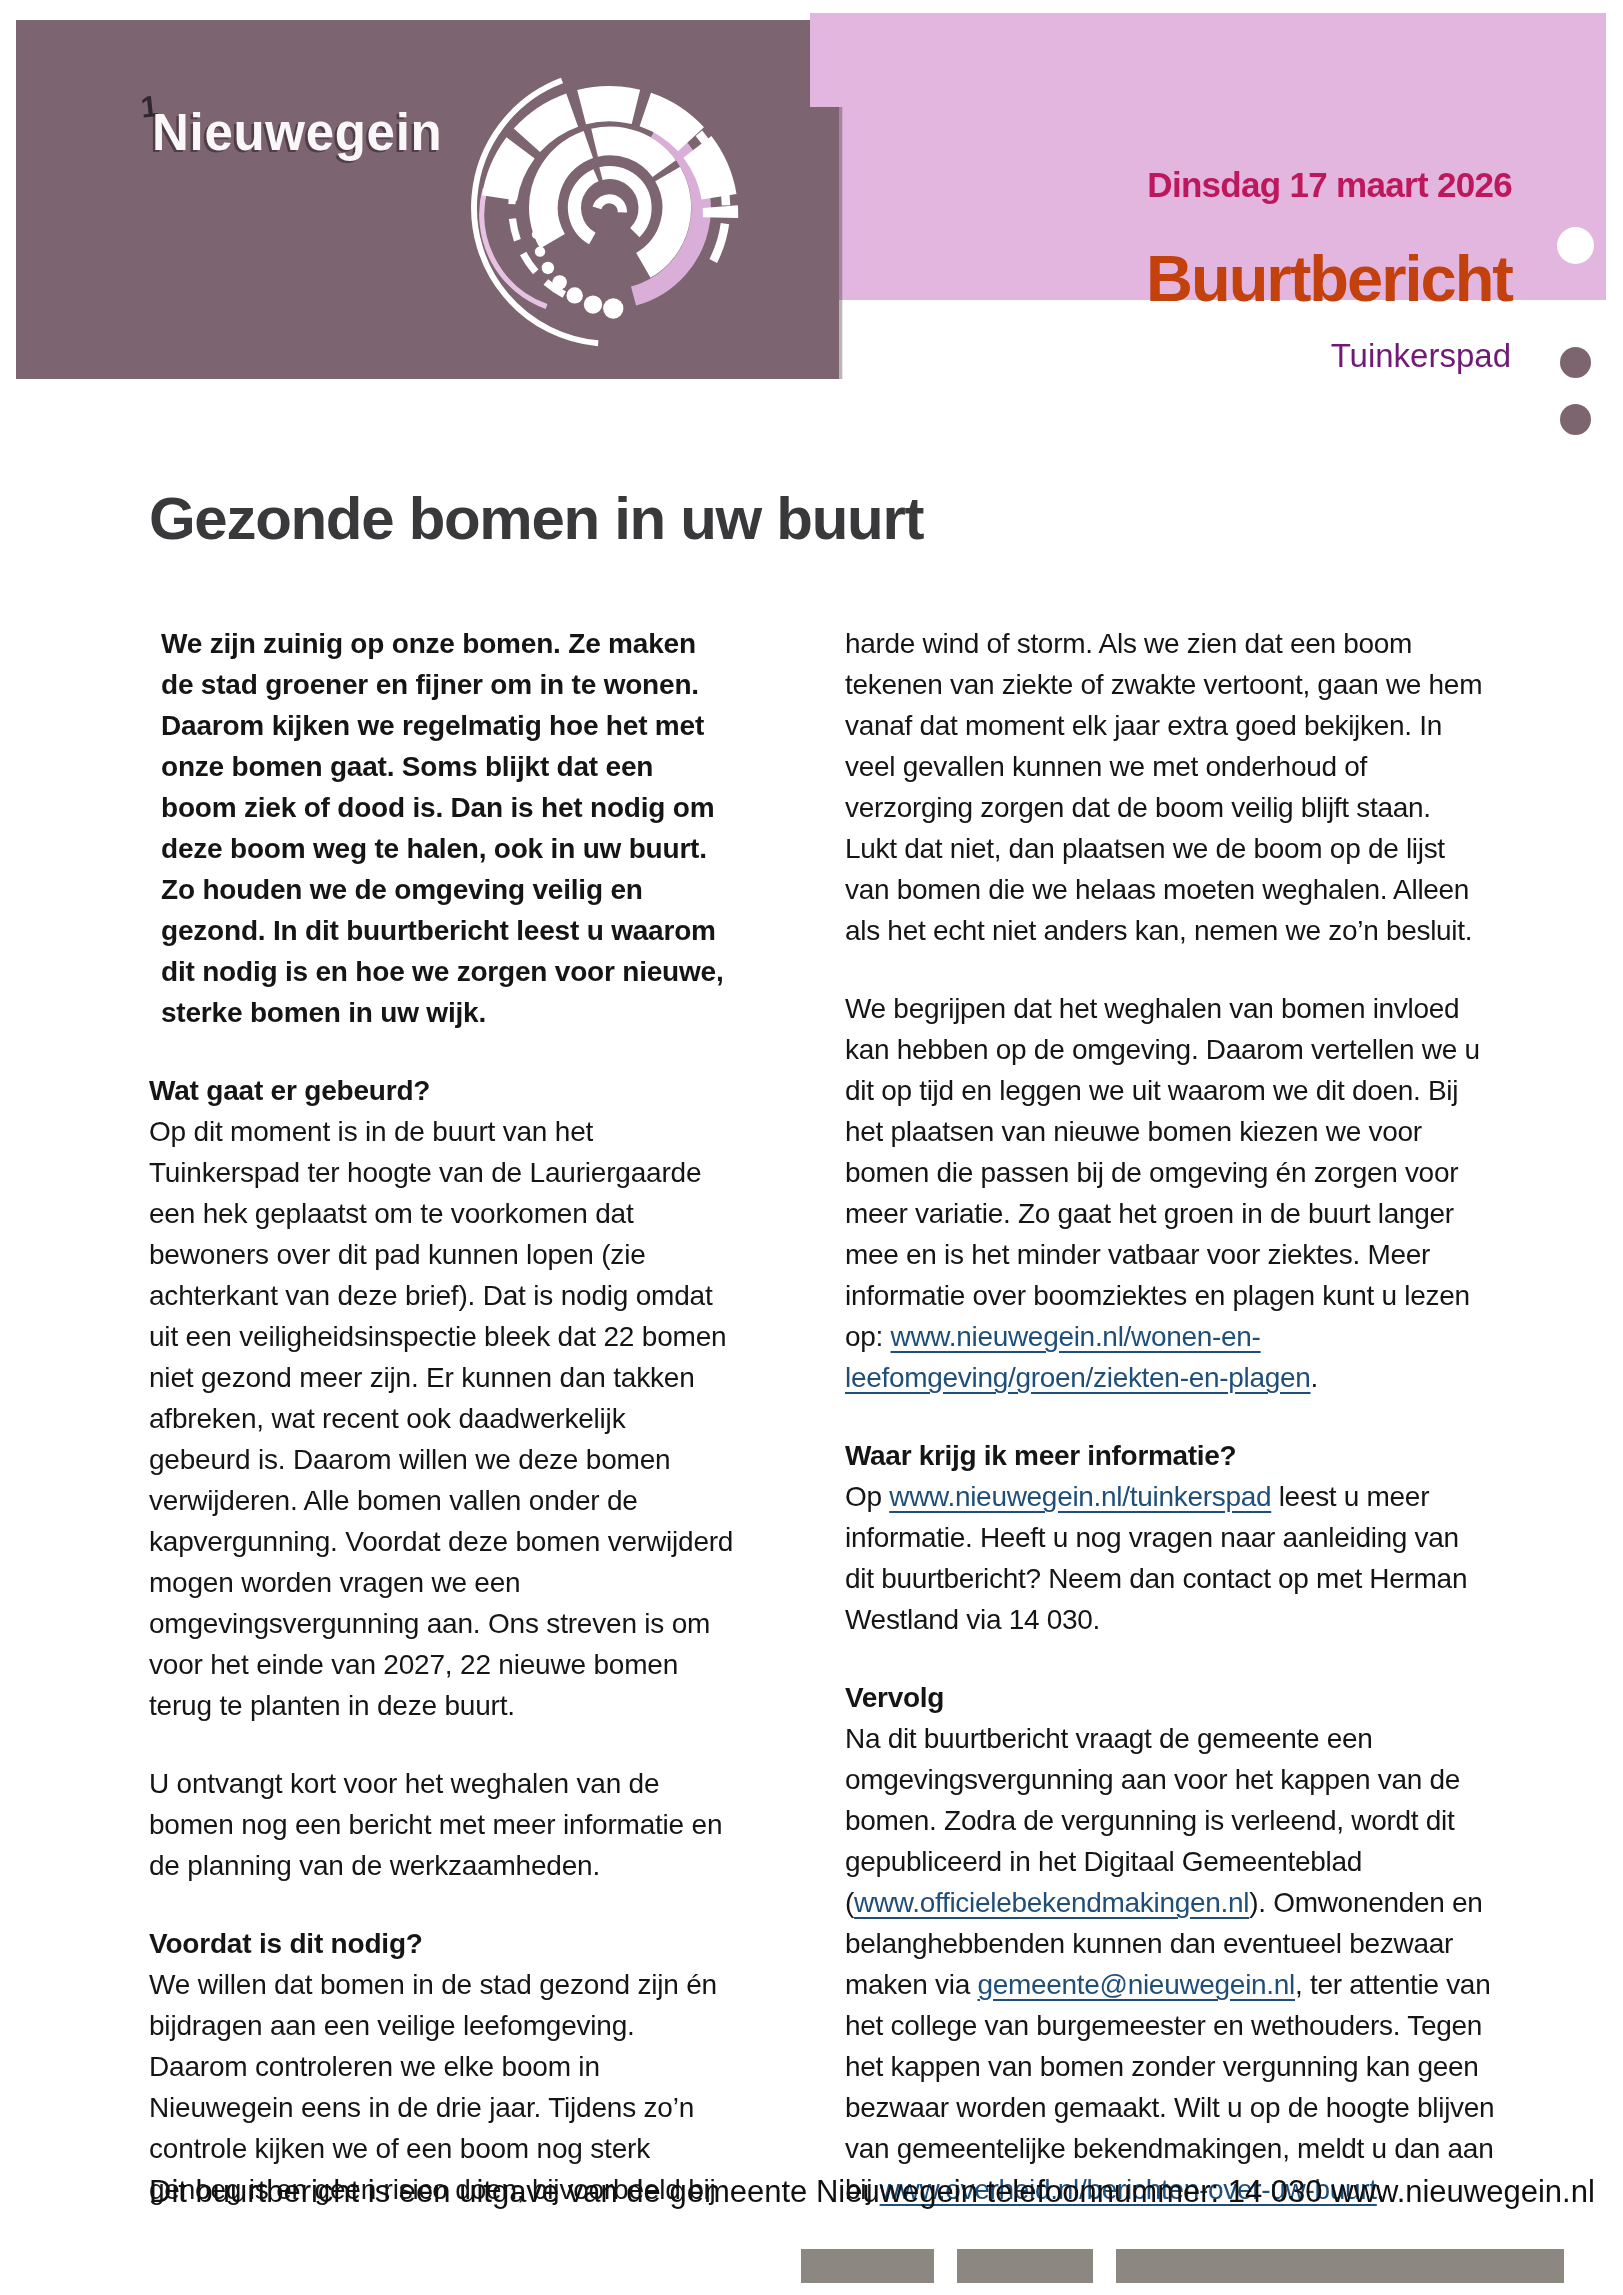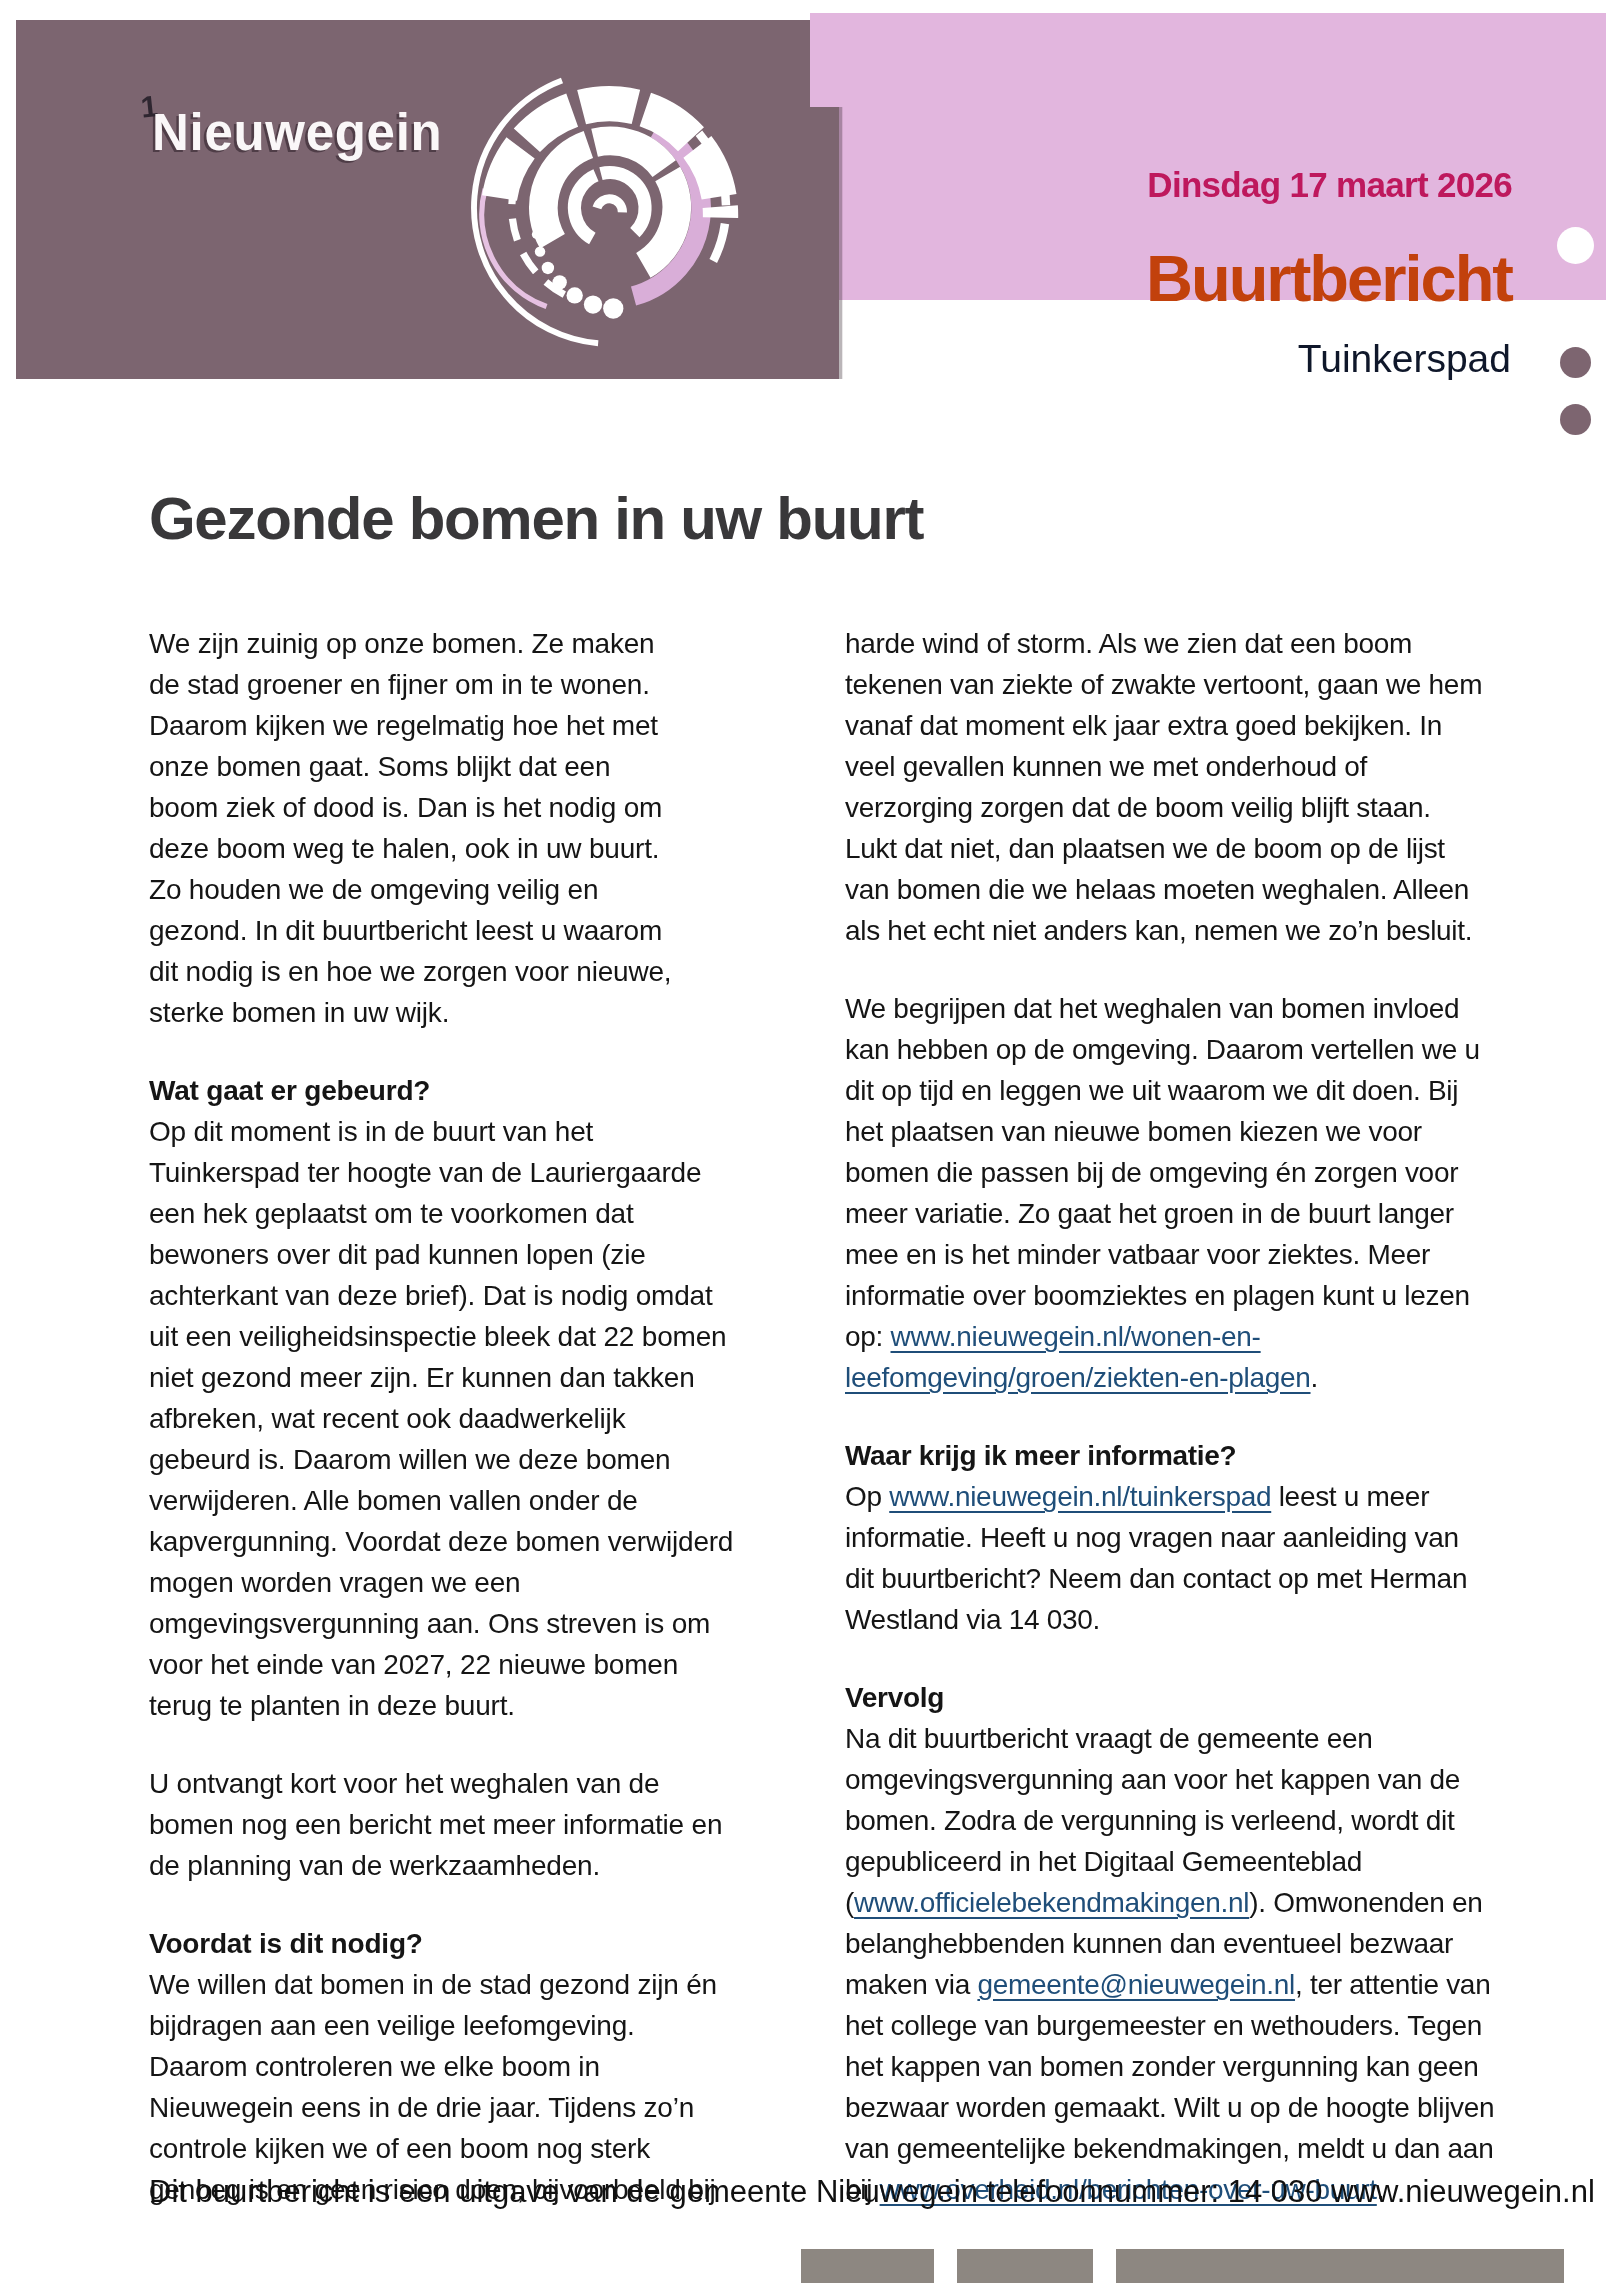--- a/index.html
+++ b/index.html
@@ -9,36 +9,36 @@
   
   .header-block{position:absolute;left:16.4px;top:19.6px;width:794px;height:359px;background:#7C6570;}
   .header-block-ext{position:absolute;left:810px;top:107px;width:29.4px;height:272px;background:#7C6570;box-shadow:3.3px 0 0 rgba(58,44,52,0.35);}
   .banner{position:absolute;left:810px;top:13px;width:796px;height:287px;background:#E2B6DE;}
 
   .pen-mark{position:absolute;left:141px;top:90px;font-size:30px;font-weight:bold;color:#2E2630;transform:rotate(-6deg);}
   .municipality{position:absolute;left:152px;top:103px;font-size:51px;font-weight:bold;color:#FAF7F8;letter-spacing:0.7px;text-shadow:-2.6px 2px 0 rgba(42,30,38,0.55);}
 
   .date-line{position:absolute;left:949px;top:165px;width:563px;text-align:right;font-size:35px;font-weight:bold;color:#be185d;letter-spacing:-0.7px;}
   .pub-title{position:absolute;left:851px;top:241px;width:661px;text-align:right;font-size:65px;font-weight:bold;color:#c2410c;letter-spacing:-2px;}
-  .neighborhood{position:absolute;left:1112px;top:337px;width:399px;text-align:right;font-size:39px;color:#0f172a;}
+  .neighborhood{position:absolute;left:1112px;top:337px;width:399px;text-align:right;font-size:33px;color:#701a75;}
 
   
   .punch-white{position:absolute;left:1557px;top:227px;width:37px;height:37px;border-radius:50%;background:#ffffff;}
   .punch-dark{position:absolute;width:31px;height:31px;border-radius:50%;background:#7D6570;}
   .punch-dark.p1{left:1560px;top:347px;}
   .punch-dark.p2{left:1560px;top:404px;}
 
   
   .article-heading{position:absolute;left:149px;top:484px;font-size:60px;font-weight:bold;color:#39383A;letter-spacing:-1.3px;white-space:pre;}
   .column{position:absolute;top:623px;font-size:28px;line-height:41px;color:#151515;letter-spacing:-0.2px;}
   .column.left{left:149px;width:654px;}
   .column.right{left:845px;width:733px;letter-spacing:-0.3px;}
   .block{white-space:pre;margin:0 0 37px 0;}
   .block.subheading{font-weight:bold;margin-bottom:0;}
-  .block.intro{font-weight:normal;}
+  .block.intro{font-weight:bold;margin-left:12px;}
   .link{color:#1F4E79;text-decoration:underline;text-decoration-thickness:2px;text-underline-offset:4.6px;}
 
   
   .footer-line{position:absolute;left:149px;top:2174px;width:1440px;font-size:31px;color:#101010;white-space:pre;}
   .footer-bar{position:absolute;top:2249px;height:34px;background:#8D8781;}
   .footer-bar.b1{left:801px;width:133px;}
   .footer-bar.b2{left:957px;width:136px;}
   .footer-bar.b3{left:1116px;width:448px;}
 
   .logo{position:absolute;left:406px;top:43px;width:340px;height:327px;}

